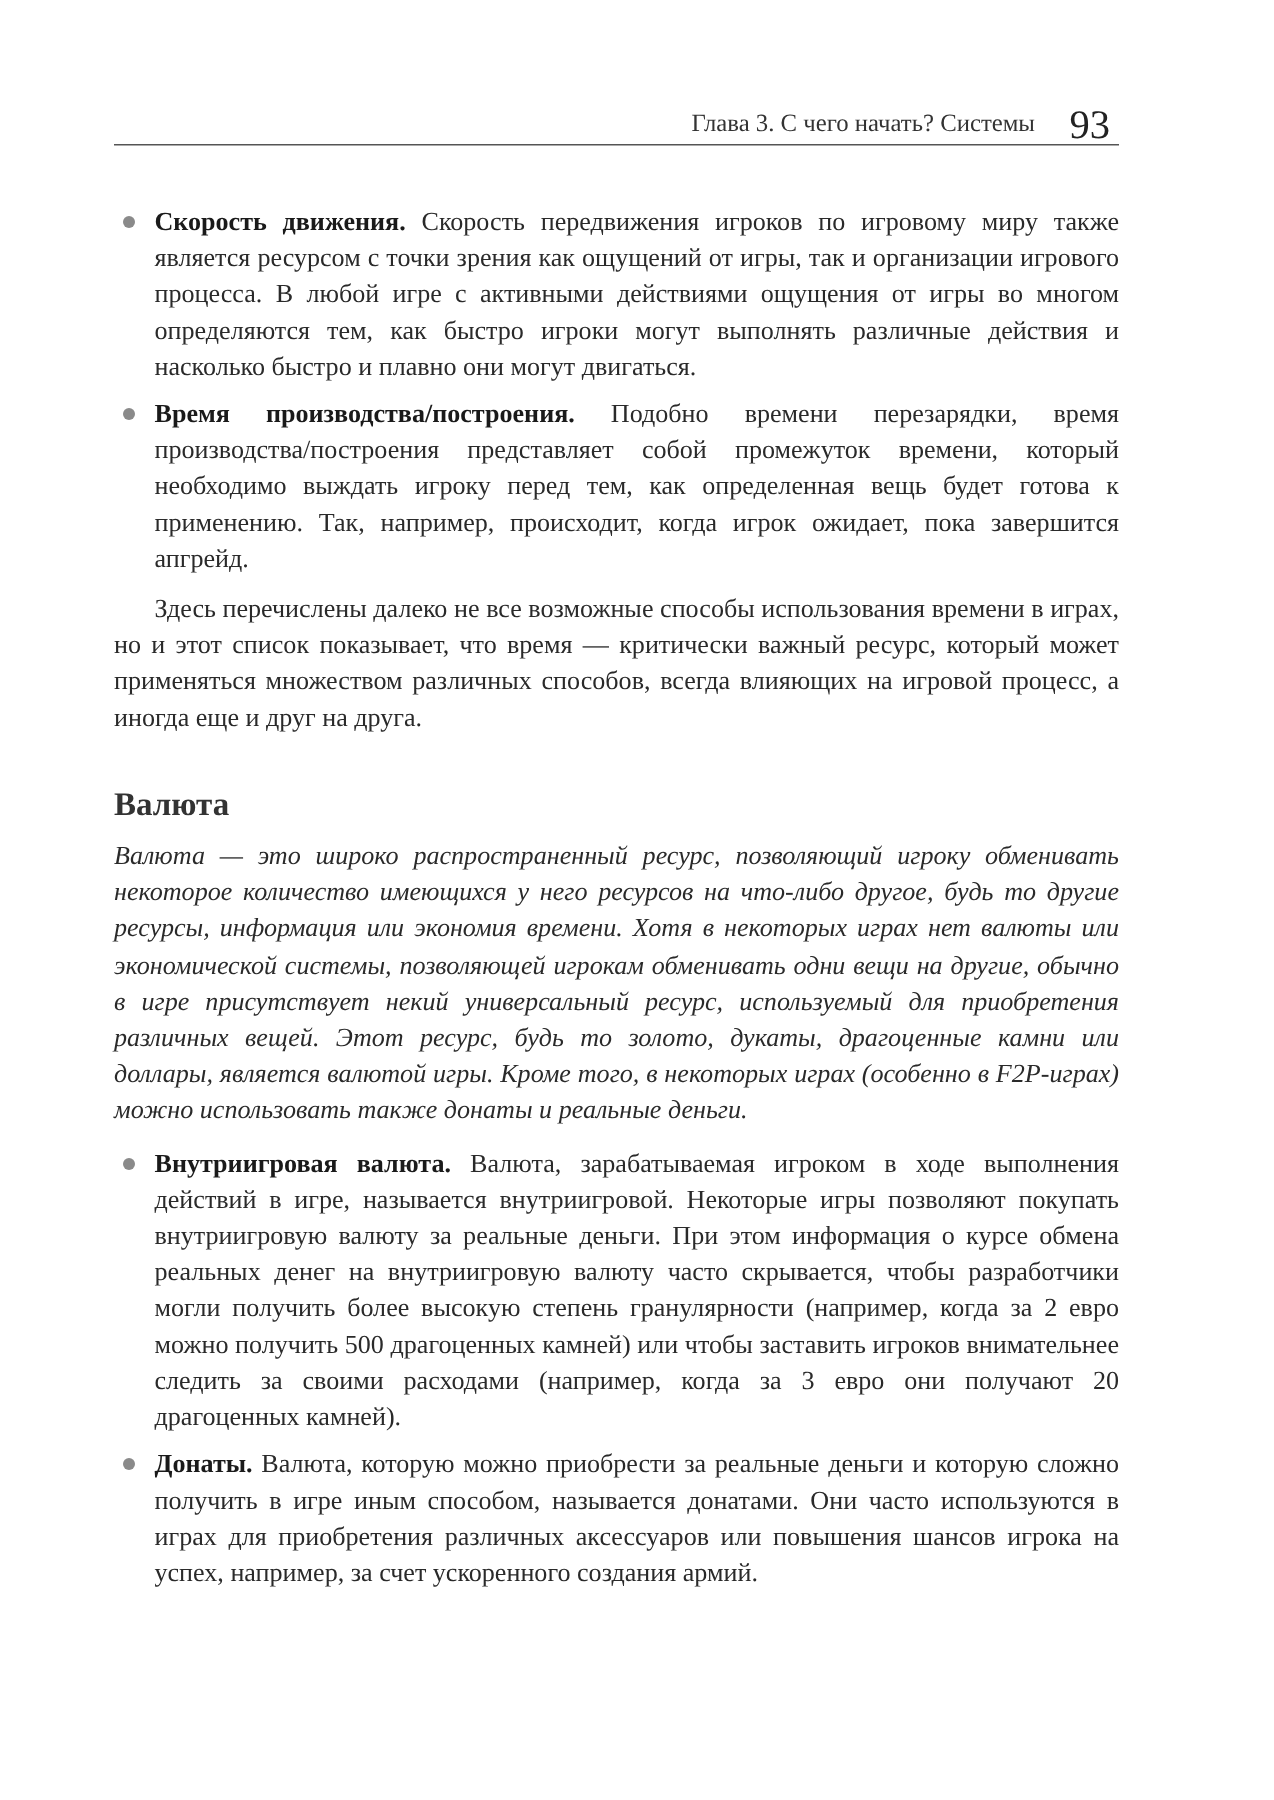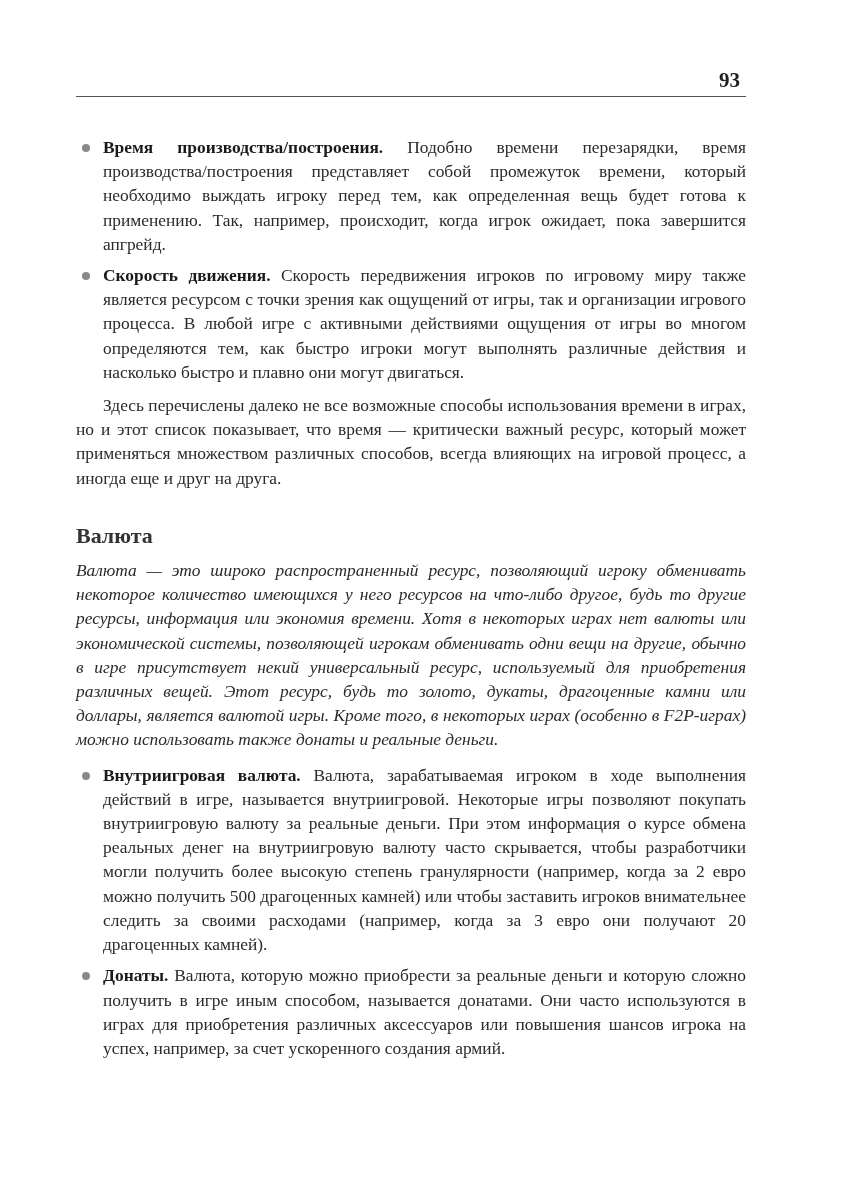--- a/index.html
+++ b/index.html
@@ -1,50 +1,51 @@
 <!DOCTYPE html>
 <html><head>
 <meta charset="utf-8">
 <style>
   html, body { margin: 0; padding: 0; background: #ffffff; }
   body { width: 849px; height: 1200px; position: relative; overflow: hidden;
          font-family: "Liberation Serif", "DejaVu Serif", serif; color: #2a2a2a; }
   .header { position: absolute; left: 76px; top: 68px; width: 670px; height: 28px;
             border-bottom: 1.5px solid #555; }
   .header .title { position: absolute; right: 56px; top: 4px; font-size: 16.5px; color: #333; }
-  .header .pagenum { position: absolute; right: 6px; top: 0px; font-size: 21px; font-weight: bold; color: #222; }
+  .header .pagenum { position: absolute; right: 6px; top: 0px; font-size: 27px; font-weight: normal; color: #222; }
   .content { position: absolute; left: 76px; top: 128px; width: 670px;
              font-size: 17.4px; line-height: 24.2px; text-align: justify; }
   p { margin: 0; }
   .indent-cont { padding-left: 27px; }
   .bullet { position: relative; padding-left: 27px; margin-top: 7px; }
   .bullet .dot { position: absolute; left: 6px; top: 9px; width: 8px; height: 8px;
                  border-radius: 50%; background: #8a8a8a; }
   .bullet b { color: #1a1a1a; }
   .para { text-indent: 27px; margin-top: 9px; }
   .heading { font-size: 22px; margin-top: 34px; margin-bottom: 10px; color: #333; }
   .plain { margin: 0; font-style: italic; }
 </style>
 </head>
 <body>
 
 <div class="header">
+  <span class="title">Глава 3. С чего начать? Системы</span>
   <span class="pagenum">93</span>
 </div>
 
 <div class="content">
 
   <div class="bullet">
     <span class="dot"></span>
-    <b>Время производства/построения.</b><span> Подобно времени перезарядки, время производства/построения представляет собой промежуток времени, который необходимо выждать игроку перед тем, как определенная вещь будет готова к применению. Так, например, происходит, когда игрок ожидает, пока завершится апгрейд.</span>
+    <b>Скорость движения.</b><span> Скорость передвижения игроков по игровому миру также является ресурсом с точки зрения как ощущений от игры, так и организации игрового процесса. В любой игре с активными действиями ощущения от игры во многом определяются тем, как быстро игроки могут выполнять различные действия и насколько быстро и плавно они могут двигаться.</span>
   </div>
 
   <div class="bullet">
     <span class="dot"></span>
-    <b>Скорость движения.</b><span> Скорость передвижения игроков по игровому миру также является ресурсом с точки зрения как ощущений от игры, так и организации игрового процесса. В любой игре с активными действиями ощущения от игры во многом определяются тем, как быстро игроки могут выполнять различные действия и насколько быстро и плавно они могут двигаться.</span>
+    <b>Время производства/построения.</b><span> Подобно времени перезарядки, время производства/построения представляет собой промежуток времени, который необходимо выждать игроку перед тем, как определенная вещь будет готова к применению. Так, например, происходит, когда игрок ожидает, пока завершится апгрейд.</span>
   </div>
 
   <p class="para">Здесь перечислены далеко не все возможные способы использования времени в играх, но и этот список показывает, что время — критически важный ресурс, который может применяться множеством различных способов, всегда влияющих на игровой процесс, а иногда еще и друг на друга.</p>
 
   <h2 class="heading">Валюта</h2>
 
   <p class="plain">Валюта — это широко распространенный ресурс, позволяющий игроку обменивать некоторое количество имеющихся у него ресурсов на что-либо другое, будь то другие ресурсы, информация или экономия времени. Хотя в некоторых играх нет валюты или экономической системы, позволяющей игрокам обменивать одни вещи на другие, обычно в игре присутствует некий универсальный ресурс, используемый для приобретения различных вещей. Этот ресурс, будь то золото, дукаты, драгоценные камни или доллары, является валютой игры. Кроме того, в некоторых играх (особенно в F2P-играх) можно использовать также донаты и реальные деньги.</p>
 
   <div class="bullet" style="margin-top:11px;">
     <span class="dot"></span>

